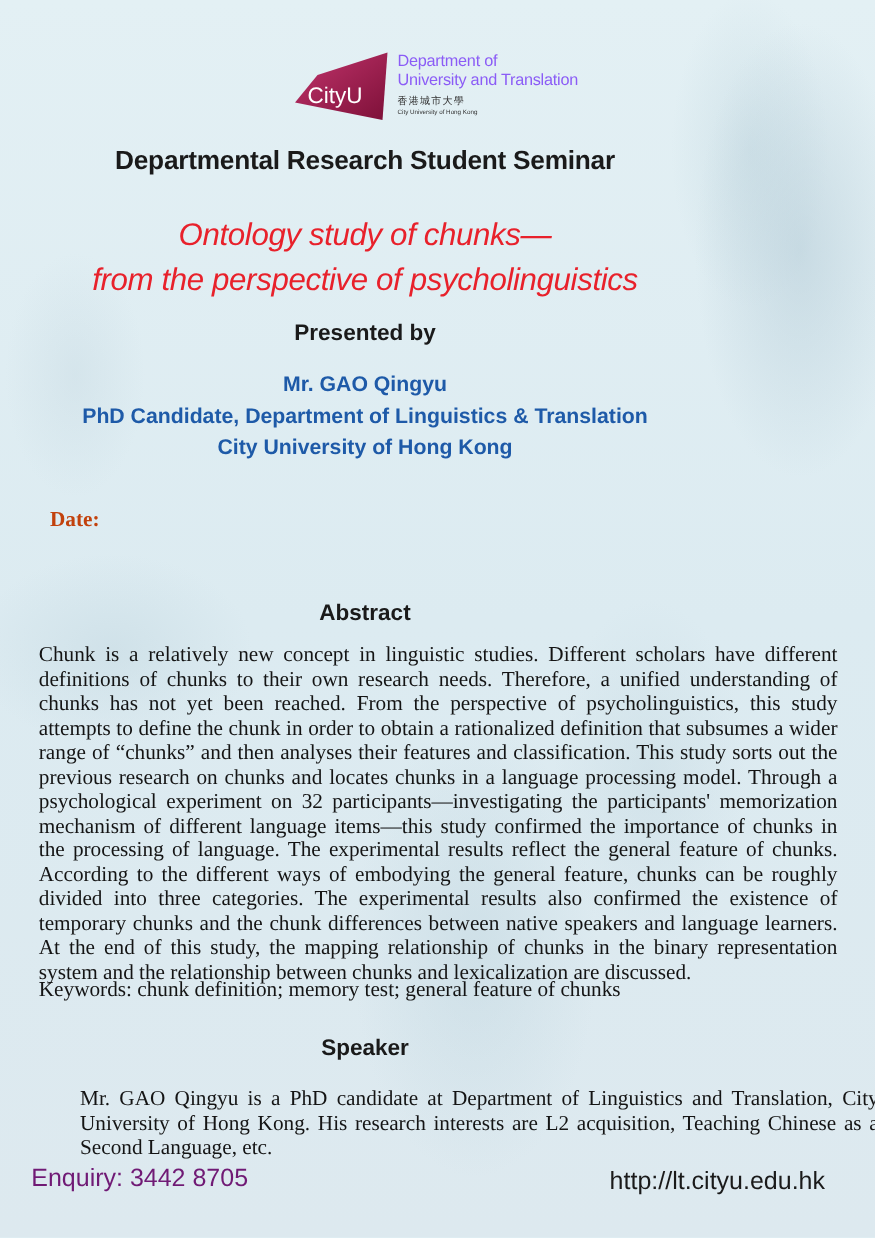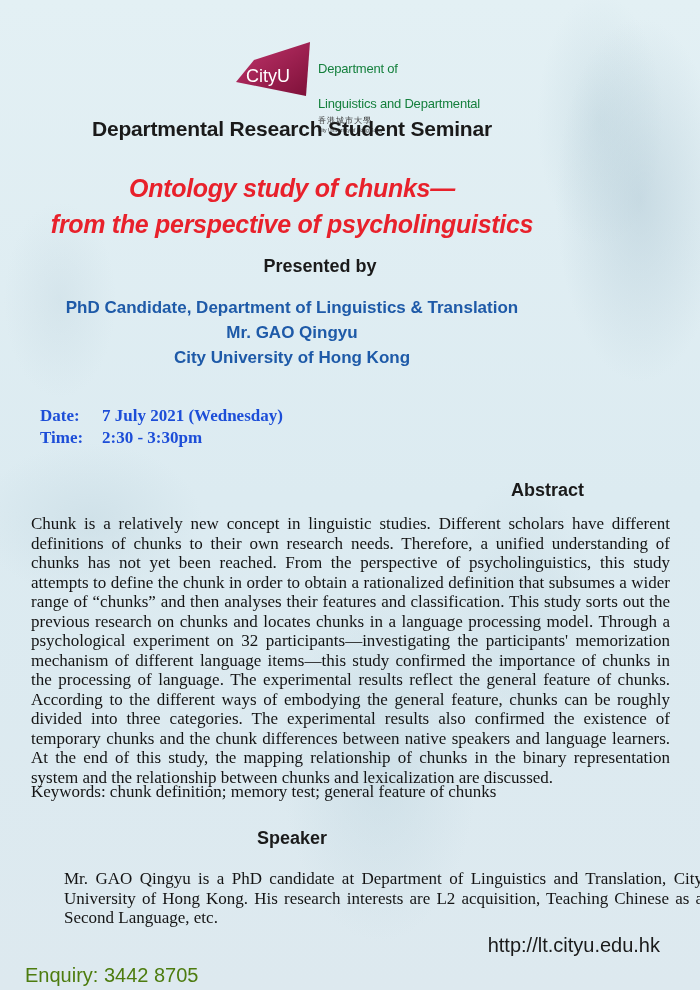--- a/index.html
+++ b/index.html
@@ -35,26 +35,25 @@
       width: 240px; height: 60px;
     }
     .logo-mark {
       position: absolute; left: 0; top: 0;
       width: 80px; height: 58px;
     }
     .logo-text {
       position: absolute; left: 84px; top: 3px;
     }
     .logo-dept {
-      color: #15803d;
+      color: #8b5cf6;
       font-size: 13px;
       line-height: 15px;
       letter-spacing: -0.2px;
       white-space: nowrap;
-      margin-top: 20px;
     }
     .logo-cn {
       font-size: 8px;
       color: #333;
       margin-top: 4px;
       letter-spacing: 1px;
       font-family: "DejaVu Sans", sans-serif;
     }
     .logo-en-small {
       font-size: 5px;
@@ -68,81 +67,79 @@
     .seminar-title {
       top: 117px;
       font-size: 21px;
       font-weight: bold;
       color: #1a1a1a;
       letter-spacing: -0.2px;
     }
     .talk-title {
       top: 170px;
       font-size: 25px;
-      font-weight: bold;
+      font-weight: normal;
       font-style: italic;
       color: #e8212b;
       line-height: 36px;
       letter-spacing: -0.3px;
     }
     .presented-by {
       top: 256px;
       font-size: 18px;
       font-weight: bold;
       color: #1a1a1a;
-      margin-left: 28px;
     }
     .presenter {
       top: 295px;
       font-size: 17px;
       font-weight: bold;
       color: #1e5aa8;
       line-height: 25px;
     }
 
     .datetime {
       position: absolute;
       left: 40px; top: 405px;
       font-family: "Liberation Serif", serif;
       font-weight: bold;
       font-size: 17px;
-      color: #1d4ed8;
+      color: #c2410c;
       line-height: 22px;
     }
     .dt-row { display: flex; }
     .dt-label { width: 62px; }
 
     .section-heading {
       font-size: 18px;
       font-weight: bold;
       color: #1a1a1a;
     }
-    .abstract-heading { top: 480px; text-align: right; }
+    .abstract-heading { top: 480px; }
     .speaker-heading { top: 828px; }
 
     .body-text {
       position: absolute;
       left: 31px;
       width: 639px;
       font-family: "Liberation Serif", serif;
       font-size: 17px;
       line-height: 19.5px;
       color: #141414;
       text-align: justify;
     }
     .abstract-text { top: 514px; }
     .keywords-text { top: 782px; text-align: left; }
     .speaker-text { top: 869px; margin-left: 33px; }
 
     .footer-left {
       position: absolute;
       left: 25px; top: 932px;
       font-size: 20px;
-      color: #4d7c0f;
-      margin-top: 32px;
+      color: #701a75;
     }
     .footer-right {
       position: absolute;
       right: 40px; top: 934px;
       font-size: 20px;
       color: #1a1a1a;
     }
   </style>
 </head>
 <body>
@@ -157,49 +154,44 @@
         <linearGradient id="lg" x1="0" y1="0" x2="1" y2="1">
           <stop offset="0" stop-color="#c2346c"></stop>
           <stop offset="1" stop-color="#7d1038"></stop>
         </linearGradient>
       </defs>
       <polygon points="20,22 76,4 72,58 2,44" fill="url(#lg)"></polygon>
       <text x="12" y="44" fill="#ffffff" font-family="Liberation Sans, sans-serif" font-size="18">CityU</text>
     </svg>
     <div class="logo-text">
       <div class="logo-dept">Department of</div>
-      <div class="logo-dept">Linguistics and Departmental</div>
+      <div class="logo-dept">University and Translation</div>
       <div class="logo-cn">香港城市大學</div>
       <div class="logo-en-small">City University of Hong Kong</div>
     </div>
   </div>
 
   <div class="center seminar-title">Departmental Research Student Seminar</div>
 
   <div class="center talk-title">
     <div>Ontology study of chunks—</div>
     <div>from the perspective of psycholinguistics</div>
   </div>
 
   <div class="center presented-by">Presented by</div>
 
   <div class="center presenter">
+    <div>Mr. GAO Qingyu</div>
     <div>PhD Candidate, Department of Linguistics &amp; Translation</div>
-    <div>Mr. GAO Qingyu</div>
     <div>City University of Hong Kong</div>
   </div>
 
   <div class="datetime">
     <div class="dt-row">
       <span class="dt-label">Date:</span>
-      <span>7 July 2021 (Wednesday)</span>
-    </div>
-    <div class="dt-row">
-      <span class="dt-label">Time:</span>
-      <span>2:30 - 3:30pm</span>
     </div>
   </div>
 
   <div class="center section-heading abstract-heading">Abstract</div>
   <div class="body-text abstract-text">Chunk is a relatively new concept in linguistic studies. Different scholars have different definitions of chunks to  their own research needs. Therefore, a unified understanding of chunks has not yet been reached. From the perspective of psycholinguistics, this study attempts to define the chunk in order to obtain a rationalized definition that subsumes a wider range of “chunks” and then analyses their features and classification. This study sorts out the previous research on chunks and locates chunks in a language processing model. Through a psychological experiment on 32 participants—investigating the participants' memorization mechanism of different language items—this study confirmed the importance of chunks in the processing of language. The experimental results reflect the general feature of chunks. According to the different ways of embodying the general feature, chunks can be roughly divided into three categories. The experimental results also confirmed the existence of temporary chunks and the chunk differences between native speakers and language learners. At the end of this study, the mapping relationship of chunks in the binary representation system and the relationship between chunks and lexicalization are discussed.</div>
   <div class="body-text keywords-text">Keywords: chunk definition; memory test; general feature of chunks</div>
 
   <div class="center section-heading speaker-heading">Speaker</div>
   <div class="body-text speaker-text">Mr. GAO Qingyu is a PhD candidate at Department of Linguistics and Translation, City University of Hong Kong. His research interests are L2 acquisition, Teaching Chinese as a Second Language, etc.</div>
 

